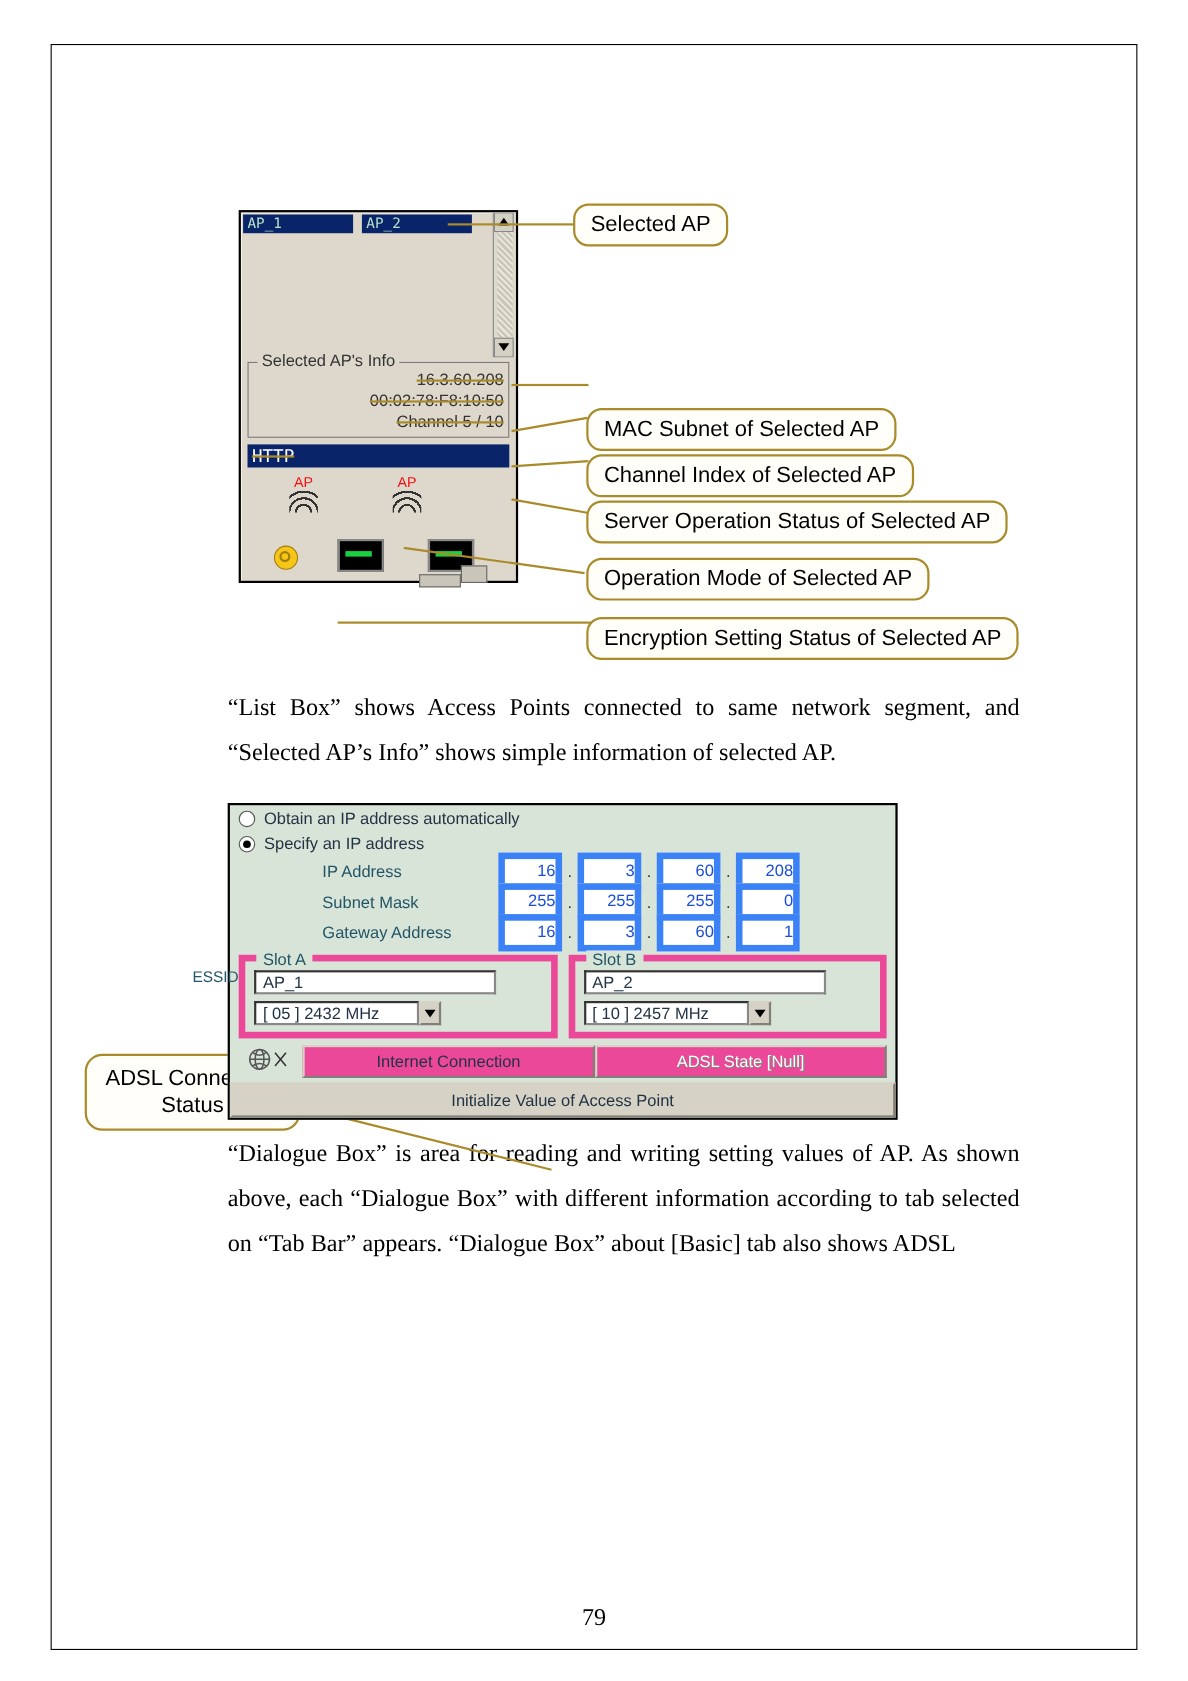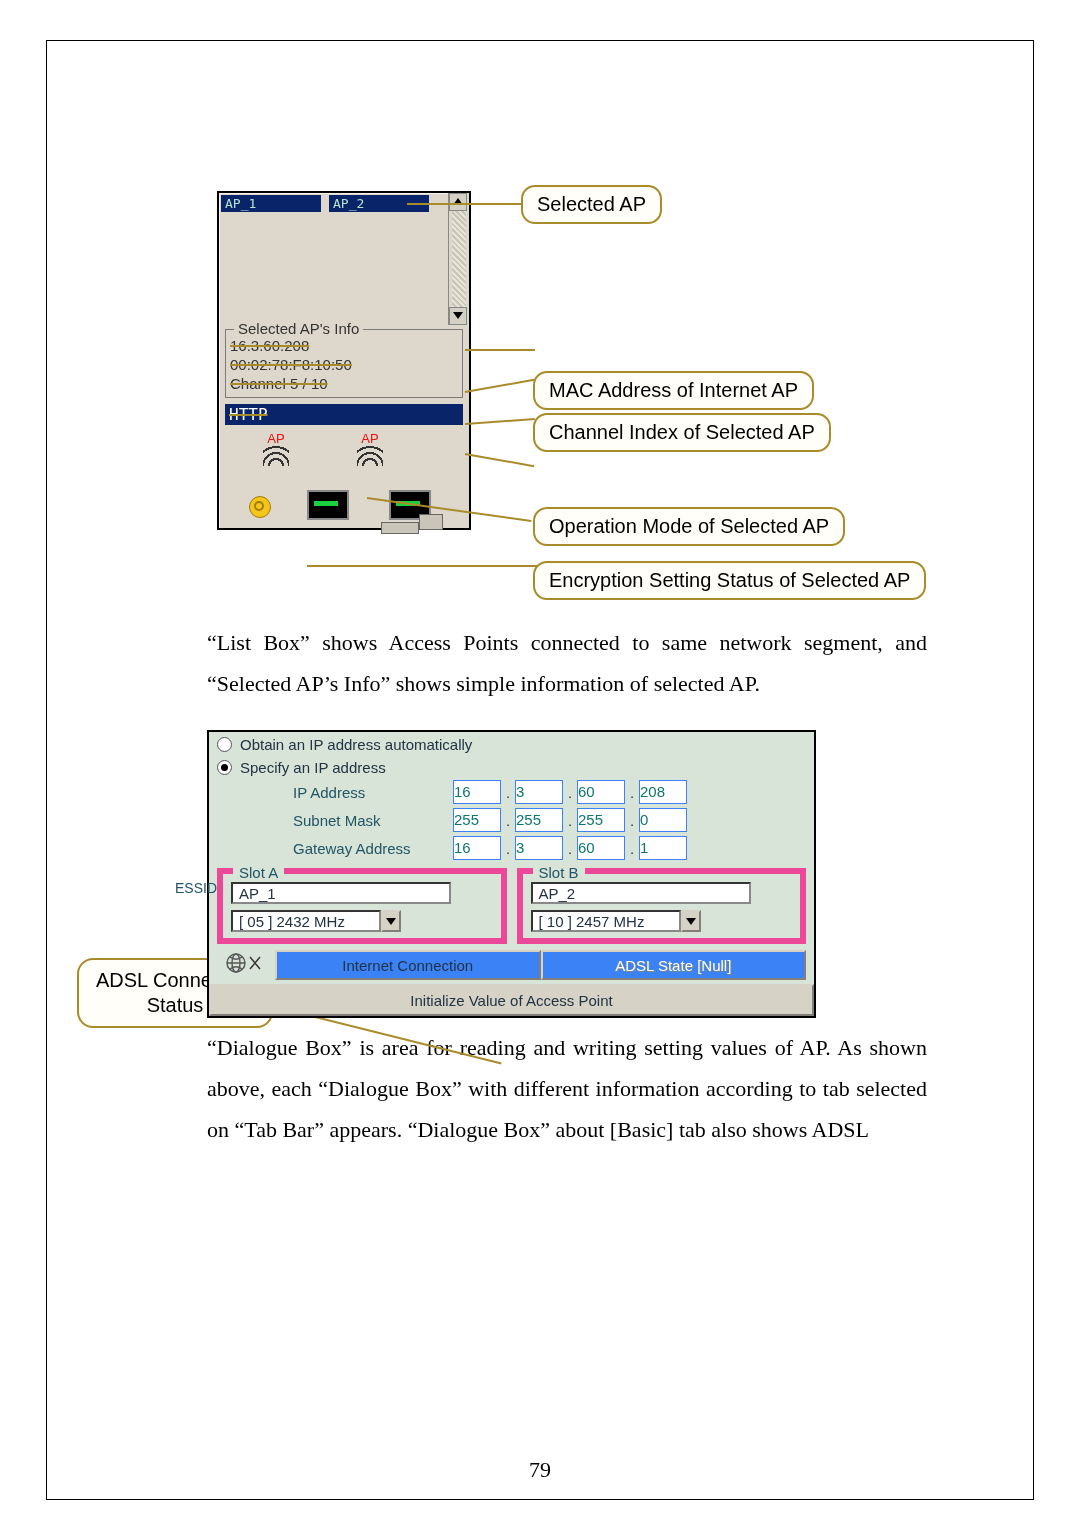--- a/index.html
+++ b/index.html
@@ -13,21 +13,21 @@
   .ap2{left:110px;width:92px}
   .sb{position:absolute;right:0;top:0;bottom:0;width:20px;background:#dcd8cc;border-left:1px solid #888}
   .sb-btn{width:18px;height:18px;background:#d4d0c4;border:1px solid #888;position:absolute;left:0;box-sizing:border-box}
   .sb-btn.up{top:0}.sb-btn.dn{bottom:0}
   .chev{width:0;height:0;margin:4px auto;display:block}
   .chev.d{border-left:5px solid transparent;border-right:5px solid transparent;border-top:7px solid #000}
   .chev.u{border-left:5px solid transparent;border-right:5px solid transparent;border-bottom:7px solid #000}
   .sb-tr{position:absolute;left:3px;top:18px;bottom:18px;width:14px;background:repeating-linear-gradient(45deg,#e7e3d7 0 2px,#c9c5b9 2px 4px)}
   .fieldset{border:1px solid #7a7a7a;margin:4px 6px 6px 6px;position:relative;padding:6px 4px 4px 4px}
   .legend{position:absolute;top:-10px;left:8px;background:#ded8cc;padding:0 4px;font:15px Arial;color:#333}
-  .info{font:15px Arial;color:#333;text-align:left;padding:1px 0;text-decoration:line-through;text-decoration-color:#a98b2a;text-decoration-thickness:2px}
+  .info{font:15px Arial;color:#333;text-align:right;padding:1px 0;text-decoration:line-through;text-decoration-color:#a98b2a;text-decoration-thickness:2px}
   .http{margin:0 6px;padding:1px 0;background:#0a246a;color:#fff;font:16px monospace;text-align:left;text-indent:4px;text-decoration:line-through;text-decoration-color:#a98b2a;text-decoration-thickness:2px}
   .aprow{display:flex;gap:60px;padding:6px 0 0 40px}
   .apicon{width:34px}
   .apicon .lbl{color:#e11;font:13px Arial;text-align:center}
   .wave{width:26px;height:22px;margin:0 auto;background:
     radial-gradient(circle at 50% 100%,transparent 6px,#333 6px 8px,transparent 8px 12px,#333 12px 14px,transparent 14px 18px,#333 18px 20px,transparent 20px) top/26px 20px no-repeat}
   .statusbar{display:flex;gap:28px;padding:22px 0 4px 30px;align-items:center}
   .key{width:20px;height:20px;border-radius:50%;background:#f5c617;border:1px solid #a07c10;position:relative}
   .key::after{content:"";position:absolute;width:6px;height:6px;border:2px solid #a07c10;border-radius:50%;left:4px;top:4px}
   .pc{width:54px;height:34px;position:relative}
@@ -43,35 +43,35 @@
   .para{font:22px/1.85 "Times New Roman",serif;margin:12px 0 0 130px;width:720px;text-align:justify}
 
   .dlgwrap{position:relative;margin:26px 0 0 130px;width:605px}
   .dlg{background:#d8e4d8;border:2px solid #000;width:605px;position:relative;font:15px Arial;color:#234}
   .radio-row{display:flex;align-items:center;gap:8px;padding:4px 8px 2px 8px}
   .radio{width:13px;height:13px;border:1px solid #555;border-radius:50%;background:#fff;display:inline-flex;align-items:center;justify-content:center}
   .radio.sel::after{content:"";width:7px;height:7px;border-radius:50%;background:#000}
   .iptable{margin-left:84px}
   .iprow{display:flex;align-items:center;height:28px}
   .iplabel{width:160px;color:#256}
-  .ipcell{width:46px;height:22px;border:1px solid #3b82f6;background:#fff;text-align:left;font:15px Arial;color:#0f766e;line-height:22px;display:inline-block;margin:0}
+  .ipcell{width:46px;height:22px;border:6px solid #3b82f6;background:#fff;text-align:right;font:15px Arial;color:#1d4ed8;line-height:22px;display:inline-block;margin:0}
   .ipdot{width:14px;text-align:center;display:inline-block}
   .slots{display:flex;gap:10px;margin:6px 8px 0 8px}
   .slotbox{border:6px solid #ec4899;flex:1;position:relative;padding:8px 8px 6px 8px}
   .slotlg{position:absolute;top:-10px;left:10px;background:#d8e4d8;padding:0 6px;font:15px Arial;color:#256}
   .slinput{width:220px;height:22px;border:2px inset #888;background:#fff;padding:0 6px;font:15px Arial;display:flex;align-items:center;box-sizing:border-box}
   .sldrop{display:flex;margin-top:6px}
   .sldrop .slinput{width:150px}
   .drpbtn{width:20px;height:22px;border:2px outset #d6d2c6;background:#d6d2c6;box-sizing:border-box;display:flex;align-items:center;justify-content:center}
   .rowlabel{position:absolute;left:-52px;font:14px Arial;color:#256;text-align:right;width:46px}
   .descrow{display:flex;margin:6px 8px 0 8px;position:relative}
   .descinput{flex:1;height:22px;border:2px inset #888;background:#fff;padding:0 6px;font:15px Arial;display:flex;align-items:center;margin-left:74px}
   .descrow .lblcol{width:74px;font:14px Arial;color:#256;text-align:right;padding-right:10px;line-height:22px}
   .conrow{display:flex;margin:6px 8px 4px 8px;gap:0}
-  .conbtn{height:26px;border:2px outset #d6d2c6;background:#3b82f6;font:15px Arial;color:#234;display:flex;align-items:center;justify-content:center}
+  .conbtn{height:26px;border:2px outset #d6d2c6;background:#ec4899;font:15px Arial;color:#234;display:flex;align-items:center;justify-content:center}
   .conicn{width:58px;height:26px;display:flex;align-items:center;justify-content:center}
   .conlead{flex:1}
   .adsl{flex:1;color:#fff;text-shadow:1px 1px 0 #7b897b;font:15px Arial}
   .btnrow{display:flex}
   .bigbtn{flex:1;height:28px;border:2px outset #d6d2c6;background:#d6d2c6;font:15px Arial;color:#234;display:flex;align-items:center;justify-content:center}
 
   .adslco{position:absolute;left:-130px;top:228px;width:172px;background:#fffef9;border:2px solid #a98b2a;border-radius:16px;padding:8px 10px;font:20px Arial;text-align:center;line-height:1.25}
   .adsllead{position:absolute;border-top:2px solid #a98b2a;left:44px;top:270px;width:258px;transform:rotate(14deg);transform-origin:left}
   .adsllead2{position:absolute;border-top:2px solid #a98b2a;left:44px;top:270px;width:96px;transform:rotate(-20deg);transform-origin:left}
 
@@ -128,26 +128,27 @@
       </div>
     </div>
 
     <div class="callouts">
       <div class="lead" style="left:190px;top:12px;width:120px"></div>
       <div class="co" style="left:304px;top:-6px">Selected AP</div>
 
       <div class="lead" style="left:248px;top:158px;width:70px"></div>
 
       <div class="lead" style="left:248px;top:200px;width:70px;transform:rotate(-10deg);transform-origin:left"></div>
-      <div class="co" style="left:316px;top:180px">MAC Address of Internet AP</div>
+      <div class="co" style="left:316px;top:180px">MAC Subnet of Selected AP</div>
 
       <div class="lead" style="left:248px;top:232px;width:70px;transform:rotate(-4deg);transform-origin:left"></div>
       <div class="co" style="left:316px;top:222px">Channel Index of Selected AP</div>
 
       <div class="lead" style="left:248px;top:262px;width:70px;transform:rotate(10deg);transform-origin:left"></div>
+      <div class="co" style="left:316px;top:264px">Server Operation Status of Selected AP</div>
 
       <div class="lead" style="left:150px;top:306px;width:166px;transform:rotate(8deg);transform-origin:left"></div>
       <div class="co" style="left:316px;top:316px">Operation Mode of Selected AP</div>
 
       <div class="lead" style="left:90px;top:374px;width:230px"></div>
       <div class="co" style="left:316px;top:370px">Encryption Setting Status of Selected AP</div>
     </div>
   </div>
 
   <p class="para">“List Box” shows Access Points connected to same network segment, and “Selected AP’s Info” shows simple information of selected AP.</p>

